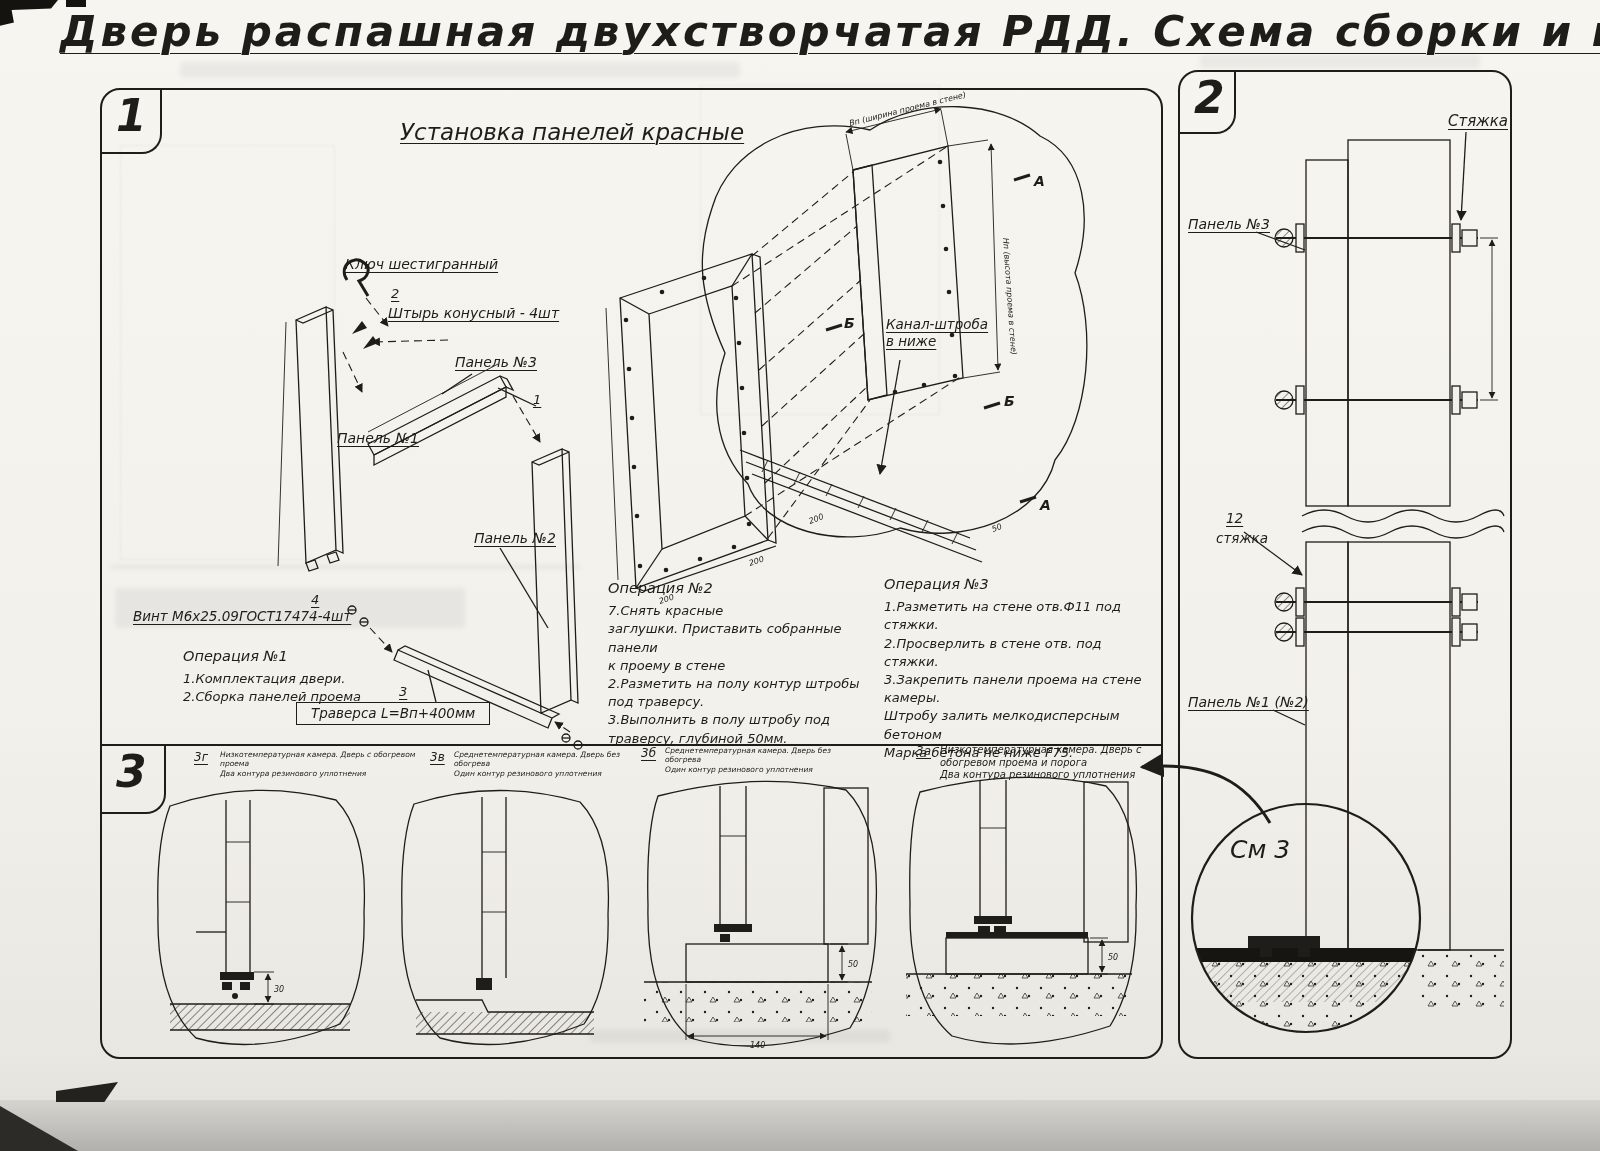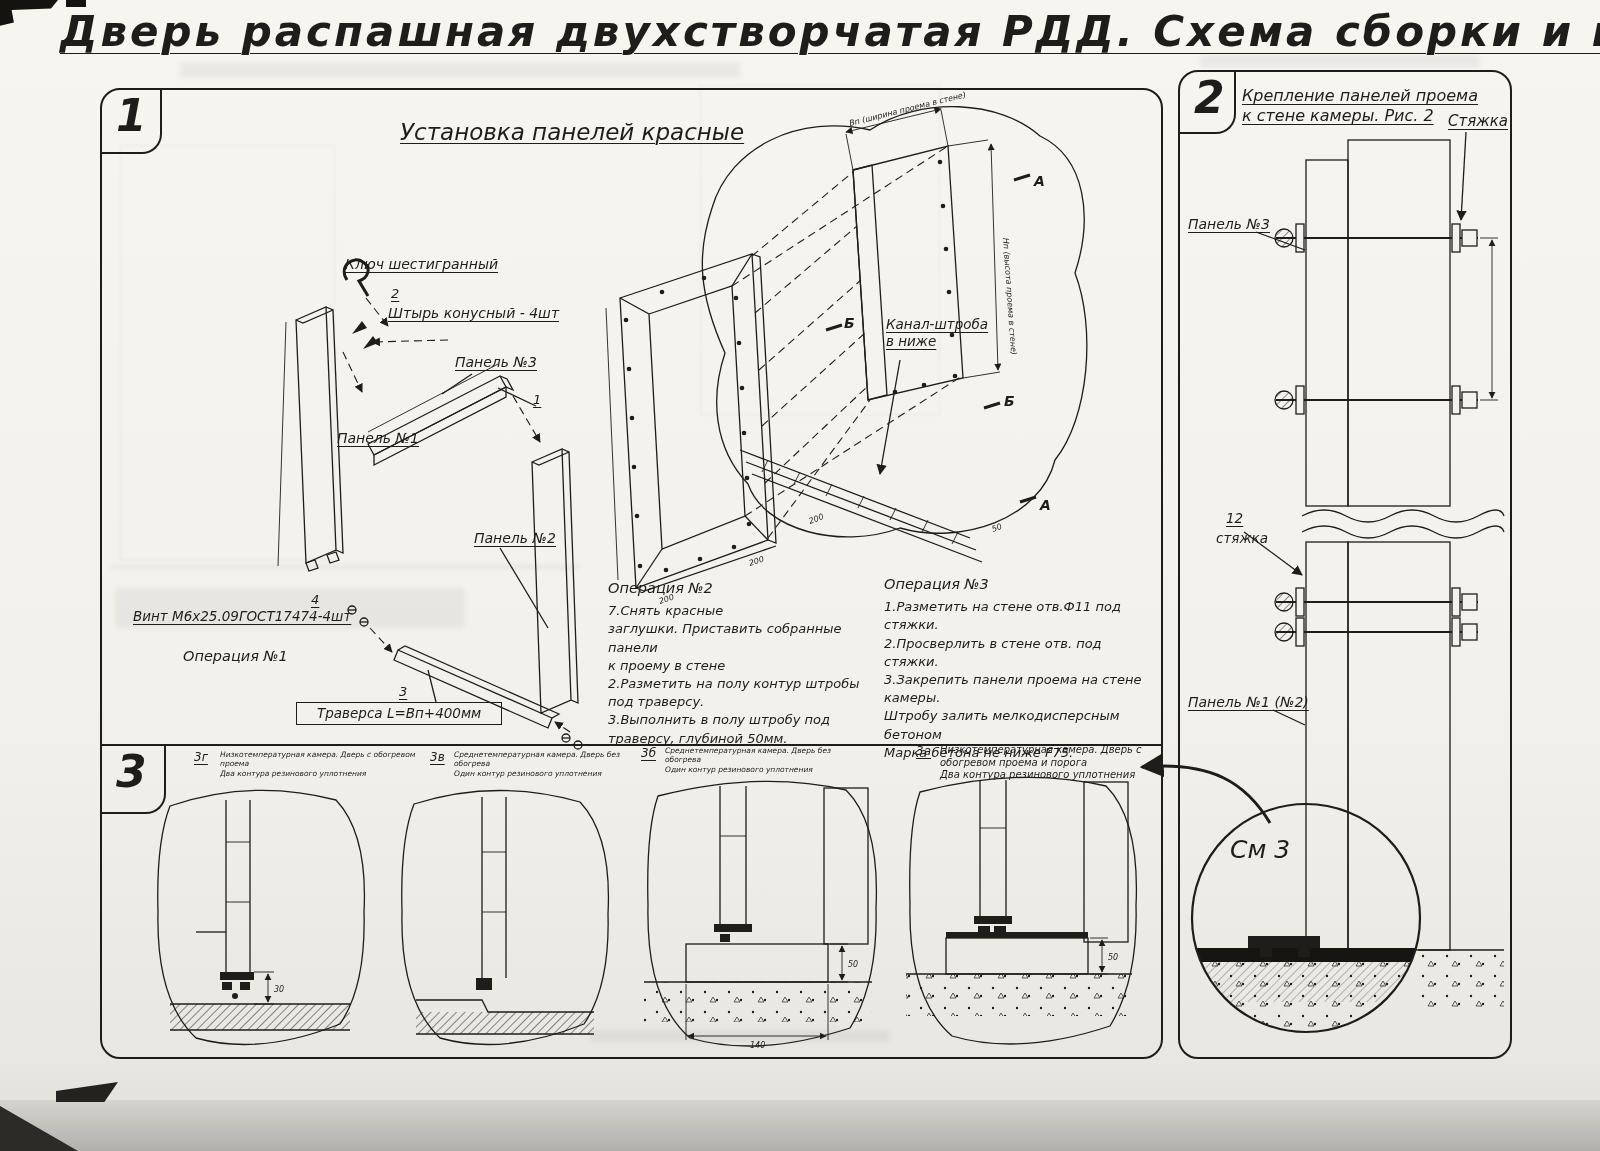--- a/index.html
+++ b/index.html
@@ -12,21 +12,21 @@
   }
   .lbl{ position:absolute; white-space:nowrap; font-size:14px; line-height:1.25; }
   .pre{ white-space:pre-line; }
   .u{ text-decoration:underline; text-decoration-thickness:1.3px; text-underline-offset:3px; }
   .ctr{ text-align:center; }
   .panel{ position:absolute; border:2.6px solid var(--ink); border-radius:20px; }
   .badge{ position:absolute; border-right:2.6px solid var(--ink); border-bottom:2.6px solid var(--ink);
           border-bottom-right-radius:20px; font-size:44px; font-weight:600; padding:0 0 0 14px; }
   .ops{ position:absolute; font-size:13px; line-height:1.4; }
   .ops .ot{ font-size:14.5px; margin-bottom:4px; }
-  .boxed{ border:1.5px solid var(--ink); padding:2px 20px; }
+  .boxed{ border:1.5px solid var(--ink); padding:2px 14px; }
   svg{ position:absolute; overflow:visible; }
   .s{ stroke:var(--ink); fill:none; stroke-width:1.3; }
   .s2{ stroke:var(--ink); fill:none; stroke-width:2.2; }
   .s3{ stroke:var(--ink); fill:none; stroke-width:3; }
   .thin{ stroke:var(--ink); fill:none; stroke-width:0.9; }
   .dash{ stroke:var(--ink); fill:none; stroke-width:1.1; stroke-dasharray:8 5; }
   .fillk{ fill:var(--ink); stroke:none; }
   text.t{ font-size:8px; font-style:italic; fill:var(--ink); font-family:"DejaVu Sans",sans-serif; }
   text.tm{ font-size:14px; font-weight:bold; font-style:italic; fill:var(--ink); font-family:"DejaVu Sans",sans-serif; }
   .ghost{ position:absolute; background:rgba(40,40,55,.055); filter:blur(2px); border-radius:3px; }
@@ -394,20 +394,22 @@
   <div class="lbl u" style="left:474px;top:530px">Панель №2</div>
   <div class="lbl u" style="left:311px;top:592px;font-size:13px">4</div>
   <div class="lbl u" style="left:133px;top:608px;font-size:13.5px">Винт М6х25.09ГОСТ17474-4шт</div>
   <div class="lbl u" style="left:399px;top:684px;font-size:13px">3</div>
   <div class="lbl boxed" style="left:296px;top:702px;font-size:13.5px">Траверса  L=Bп+400мм</div>
   <div class="lbl u pre" style="left:886px;top:316px;font-size:13.5px">Канал-штроба
 в ниже</div>
 
   <div class="ops" style="left:183px;top:646px;width:220px">
     <div class="ot">Операция №1</div>
+    <div class="pre">1.Комплектация двери.
+2.Сборка панелей проема</div>
   </div>
   <div class="ops" style="left:608px;top:578px;width:275px">
     <div class="ot">Операция №2</div>
     <div class="pre">7.Снять красные
 заглушки. Приставить собранные панели
 к проему в стене
 2.Разметить на полу контур штробы
 под траверсу.
 3.Выполнить в полу штробу под
 траверсу, глубиной 50мм.</div>
@@ -416,22 +418,20 @@
     <div class="ot">Операция №3</div>
     <div class="pre">1.Разметить на стене отв.Ф11 под
 стяжки.
 2.Просверлить в стене отв.  под
 стяжки.
 3.Закрепить панели проема на стене камеры.
 Штробу залить мелкодисперсным бетоном
 Марка бетона не ниже   F75.</div>
   </div>
 
-  <div class="lbl u pre" style="left:1242px;top:86px;font-size:16px">Крепление панелей проема
-к стене камеры. Рис. 2</div>
   <div class="lbl u" style="left:1448px;top:112px;font-size:15px">Стяжка</div>
   <div class="lbl u" style="left:1188px;top:216px">Панель №3</div>
   <div class="lbl u" style="left:1226px;top:510px;font-size:13.5px">12</div>
   <div class="lbl" style="left:1216px;top:530px;font-size:13.5px">стяжка</div>
   <div class="lbl u" style="left:1188px;top:694px">Панель №1 (№2)</div>
   <div class="lbl" style="left:1230px;top:834px;font-size:25px">См 3</div>
 
   <div class="lbl u" style="left:194px;top:750px;font-size:12px">3г</div>
   <div class="lbl pre" style="left:220px;top:750px;font-size:7.5px;white-space:pre-line;width:200px">Низкотемпературная камера. Дверь с обогревом проема
 Два контура резинового уплотнения</div>

